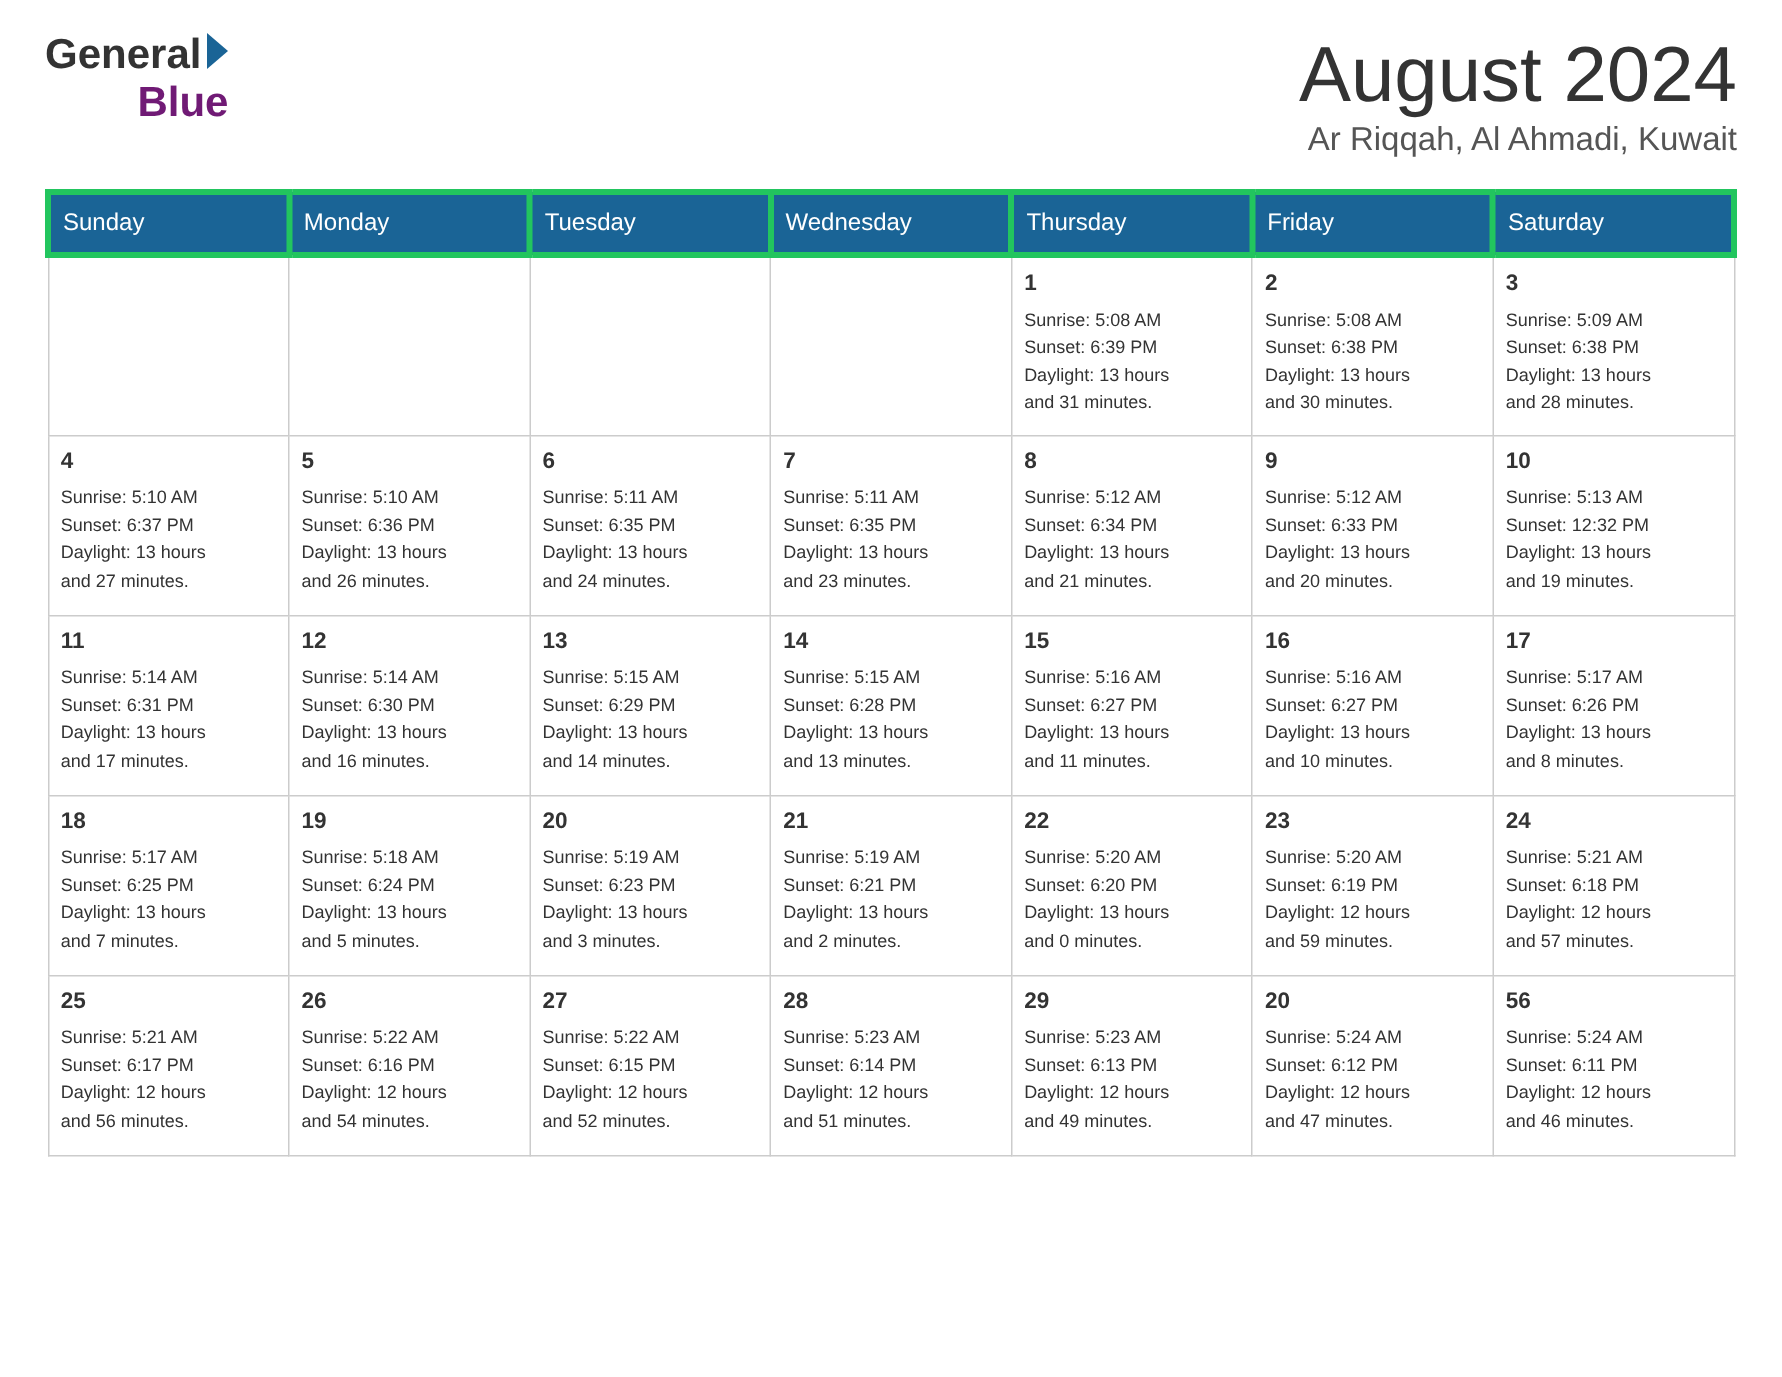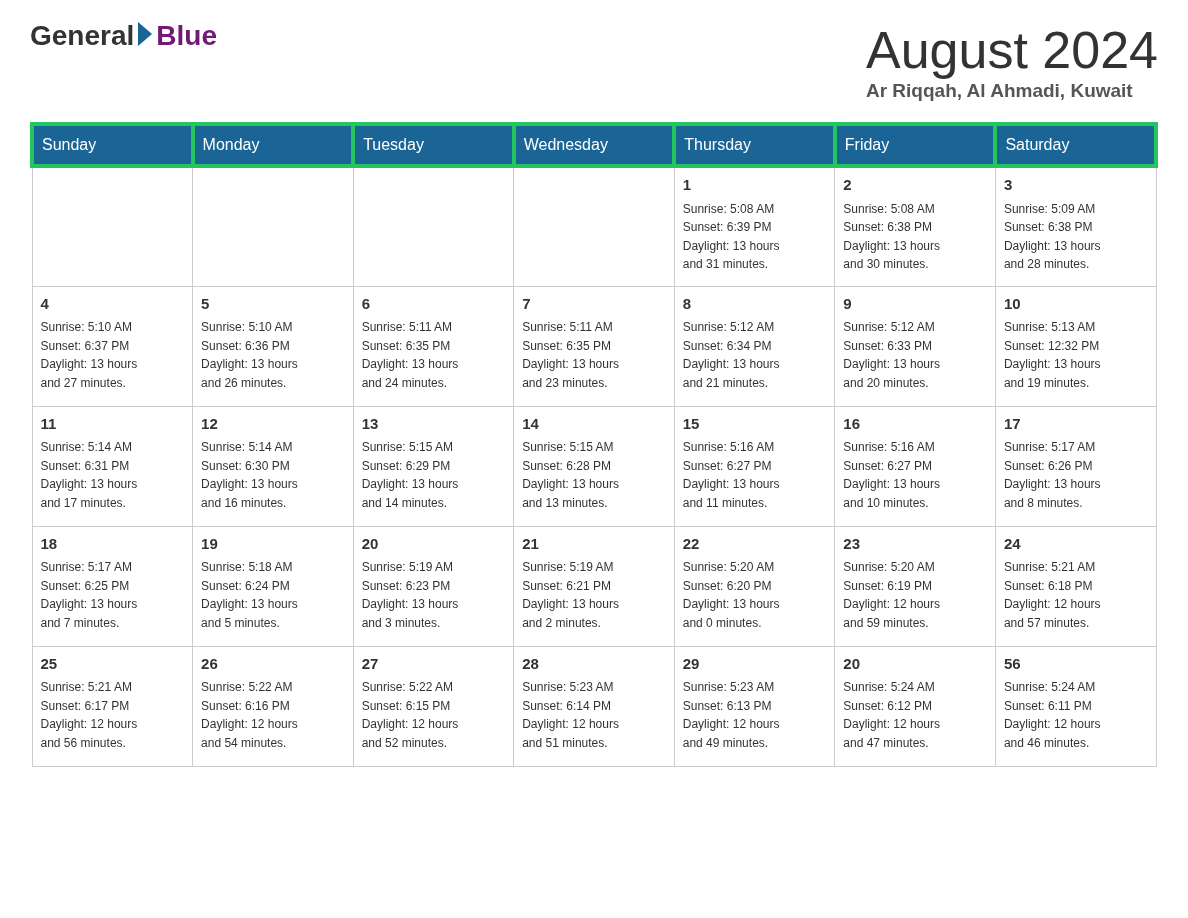--- a/index.html
+++ b/index.html
@@ -11,21 +11,21 @@
       min-height: 918px;
     }
     .header-area {
       display: flex;
       justify-content: space-between;
       align-items: flex-start;
       margin-bottom: 20px;
     }
     .logo {
       display: flex;
-      flex-direction: row;
+      flex-direction: column;
       align-items: flex-end;
     }
     .logo-top {
       display: flex;
       align-items: center;
     }
     .logo-general {
       font-size: 28px;
       font-weight: bold;
       color: #333;
@@ -39,30 +39,30 @@
       margin-left: 4px;
       margin-top: -4px;
     }
     .logo-blue {
       font-size: 28px;
       font-weight: bold;
       color: #701a75;
       margin-left: 4px;
     }
     .title-area {
+      text-align: right;
     }
     .month-year {
       font-size: 52px;
       font-weight: normal;
       color: #333;
     }
     .location {
-      font-size: 19px;
+      font-size: 22px;
       color: #555;
-      font-weight: bold;
     }
     .calendar-table {
       width: 100%;
       border-collapse: collapse;
       table-layout: fixed;
     }
     .calendar-table thead tr th {
       background-color: #1a6496;
       color: #fff;
       padding: 10px 8px;

